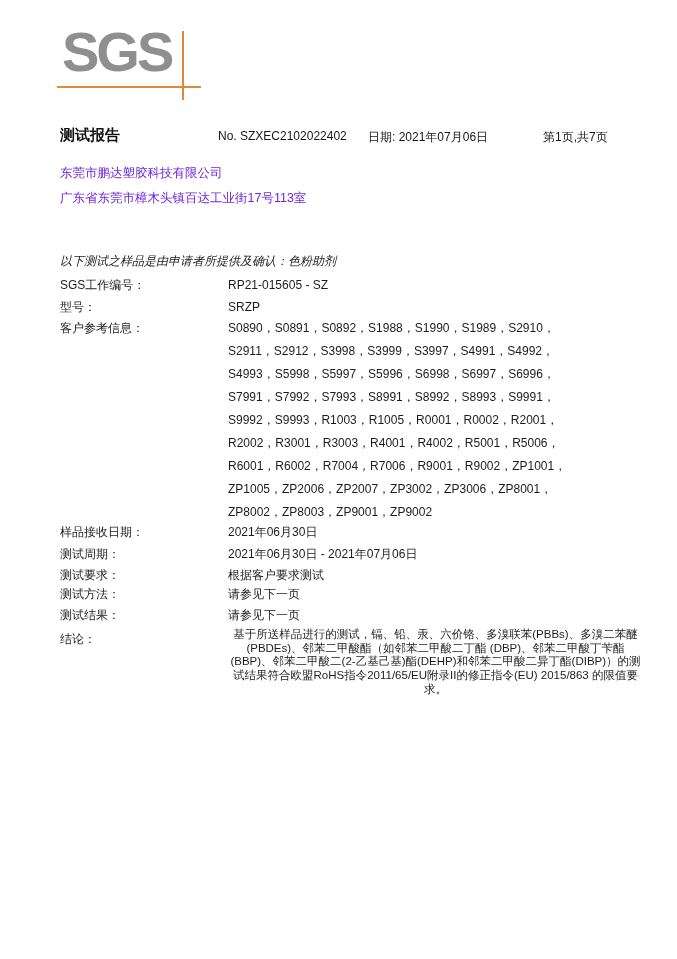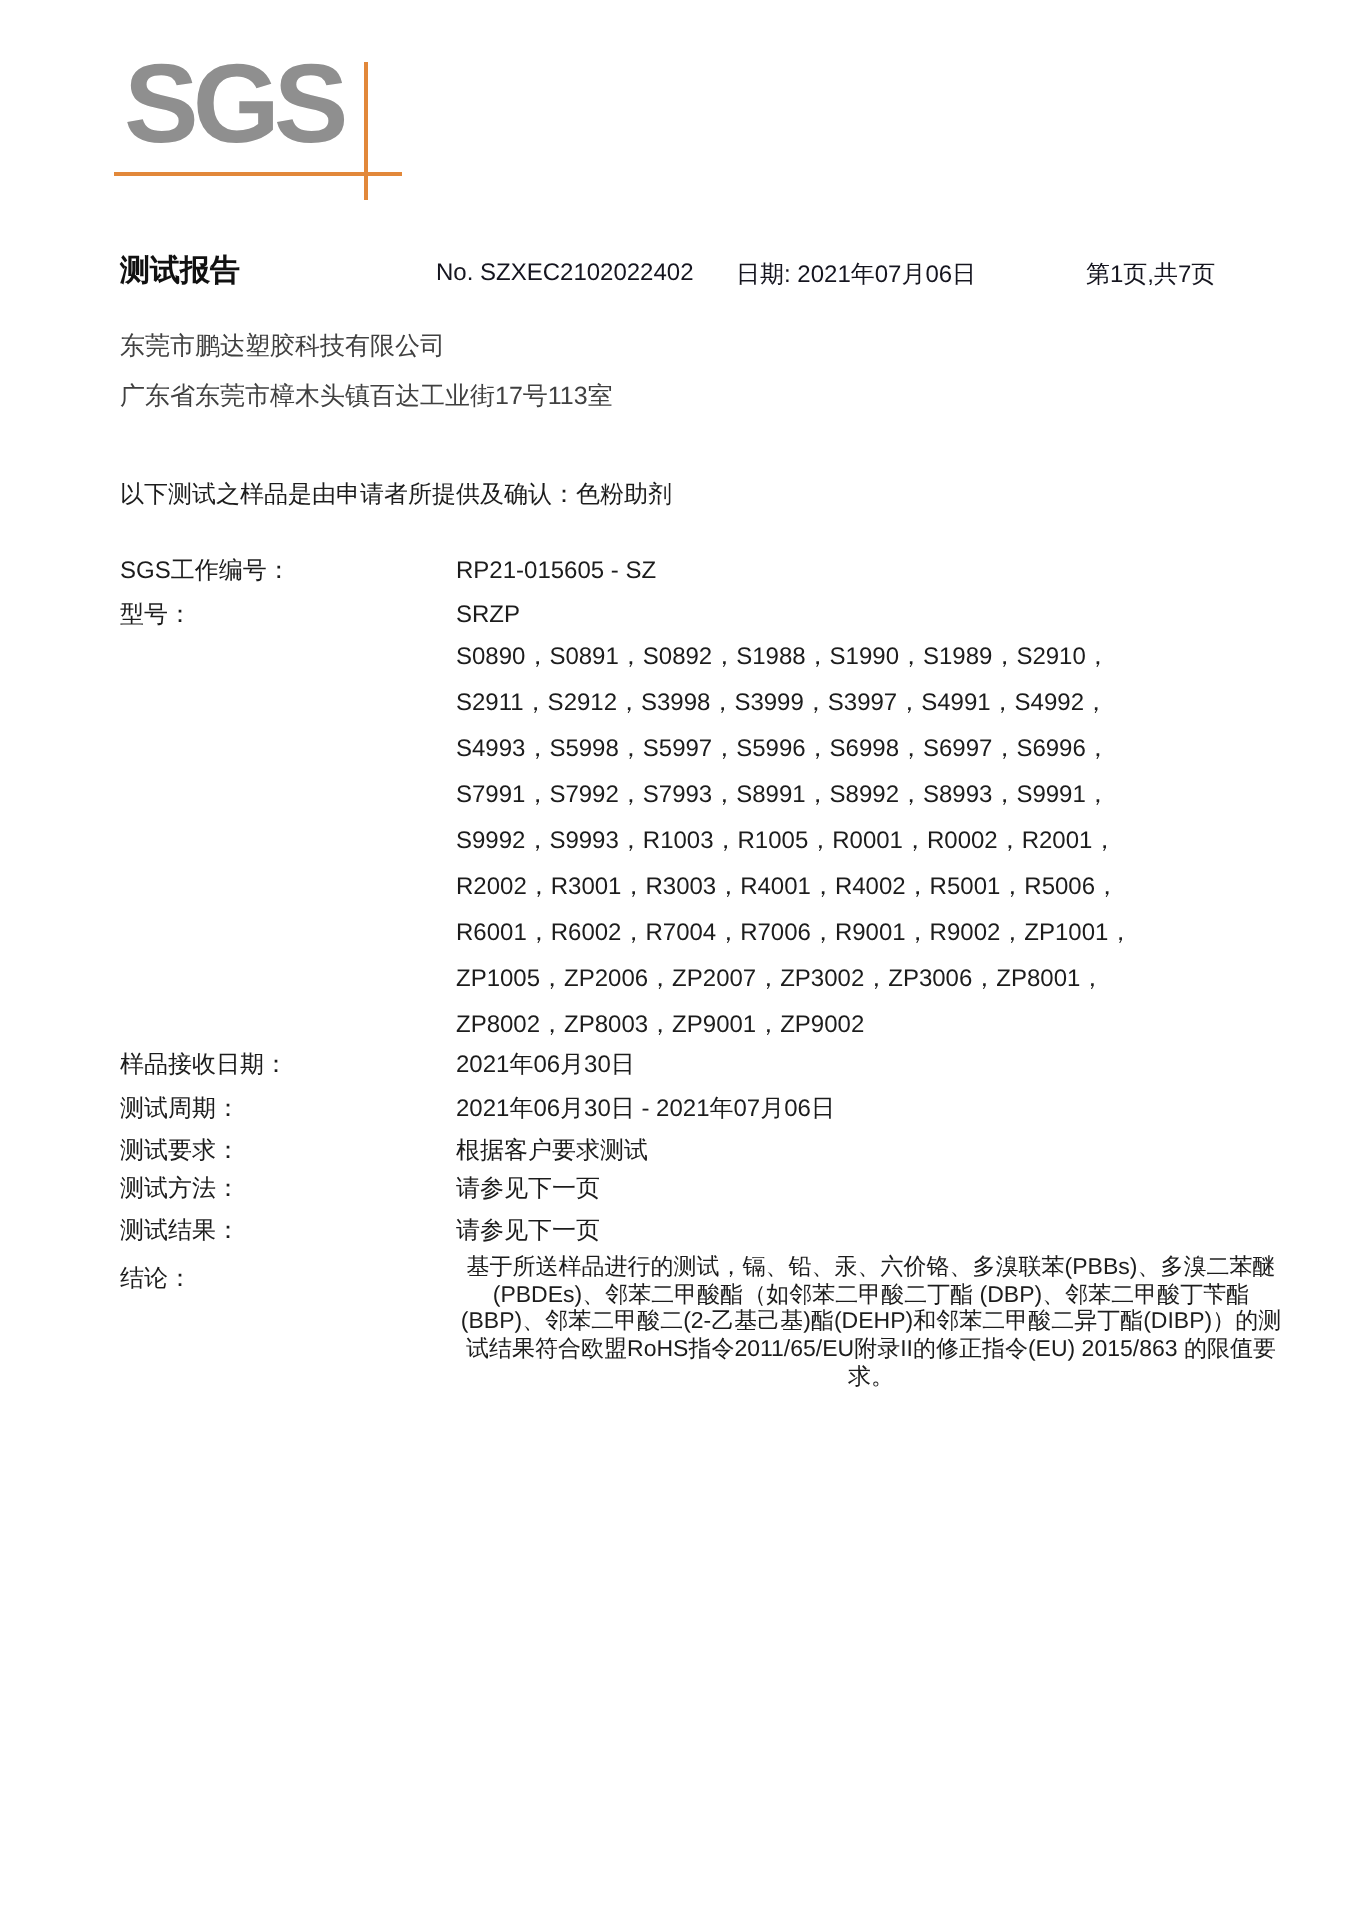--- a/index.html
+++ b/index.html
@@ -6,23 +6,23 @@
   .page{position:relative;width:677px;height:759px;background:#ffffff;overflow:hidden;
         font-family:"Liberation Sans",sans-serif;color:#1c1c1c;}
   
   .logo-text{position:absolute;left:62px;top:24px;font-size:56px;font-weight:700;
              color:#8f8f8f;letter-spacing:-3px;line-height:1;}
   .crop-h{position:absolute;left:57px;top:86px;width:144px;height:2px;background:#e2883a;}
   .crop-v{position:absolute;left:182px;top:31px;width:2px;height:69px;background:#e2883a;}
   .doc-title{position:absolute;left:60px;top:126px;font-size:15px;font-weight:700;color:#111;}
   .hmeta{position:absolute;top:129px;font-size:12px;color:#15151f;}
   
-  .applicant-line{position:absolute;left:60px;font-size:12.5px;color:#404040;}
+  .applicant-line{position:absolute;left:60px;font-size:12.5px;color:#6d28d9;}
   
-  .intro{position:absolute;left:60px;top:239px;font-size:12px;}
+  .intro{position:absolute;left:60px;top:253px;font-size:12px;font-style:italic;}
   .frow{position:absolute;left:60px;font-size:12px;white-space:nowrap;}
   .flabel{display:inline-block;width:168px;}
   .refline{position:absolute;left:228px;font-size:12px;white-space:nowrap;}
   .conclusion-label{position:absolute;left:60px;top:631px;font-size:12px;}
   .conclusion-text{position:absolute;left:228px;top:628px;width:415px;font-size:11.5px;
                    line-height:13.7px;text-align:center;color:#1c1c1c;}
   
   .disclaimer{position:absolute;left:192px;top:839px;width:460px;font-size:6px;
               line-height:6px;text-align:justify;color:#1b1b1b;}
   .attention{position:absolute;left:192px;top:904px;width:460px;font-size:6.1px;
@@ -59,20 +59,23 @@
 
   <div class="intro">以下测试之样品是由申请者所提供及确认：色粉助剂</div>
 
   <div class="frow" style="top:277px">
     <span class="flabel">SGS工作编号：</span><span>RP21-015605 - SZ</span>
   </div>
   <div class="frow" style="top:299px">
     <span class="flabel">型号：</span><span>SRZP</span>
   </div>
 
+  <div class="frow" style="top:320px">
+    <span class="flabel">客户参考信息：</span>
+  </div>
   <div class="refline" style="top:320px">S0890，S0891，S0892，S1988，S1990，S1989，S2910，</div>
   <div class="refline" style="top:343px">S2911，S2912，S3998，S3999，S3997，S4991，S4992，</div>
   <div class="refline" style="top:366px">S4993，S5998，S5997，S5996，S6998，S6997，S6996，</div>
   <div class="refline" style="top:389px">S7991，S7992，S7993，S8991，S8992，S8993，S9991，</div>
   <div class="refline" style="top:412px">S9992，S9993，R1003，R1005，R0001，R0002，R2001，</div>
   <div class="refline" style="top:435px">R2002，R3001，R3003，R4001，R4002，R5001，R5006，</div>
   <div class="refline" style="top:458px">R6001，R6002，R7004，R7006，R9001，R9002，ZP1001，</div>
   <div class="refline" style="top:481px">ZP1005，ZP2006，ZP2007，ZP3002，ZP3006，ZP8001，</div>
   <div class="refline" style="top:504px">ZP8002，ZP8003，ZP9001，ZP9002</div>
 

